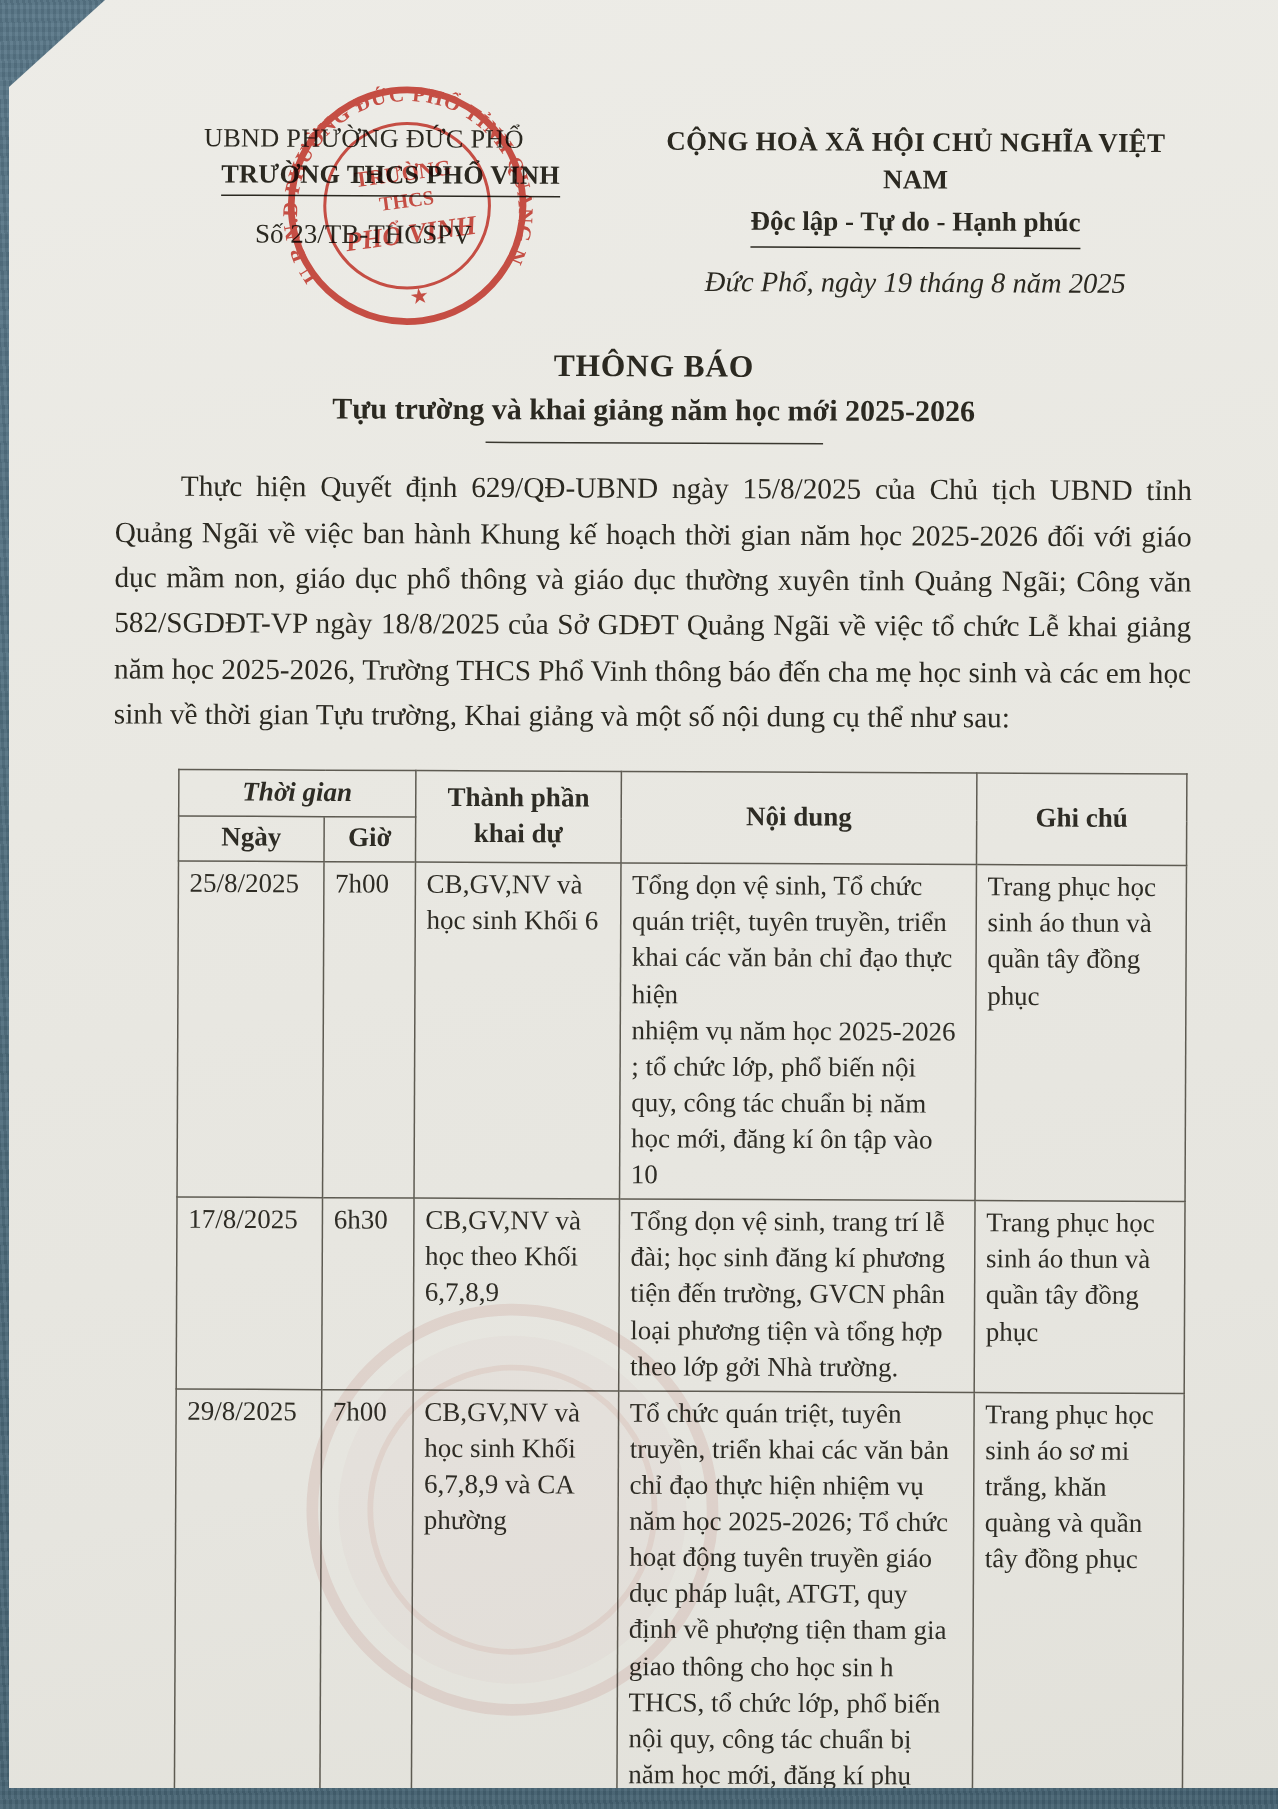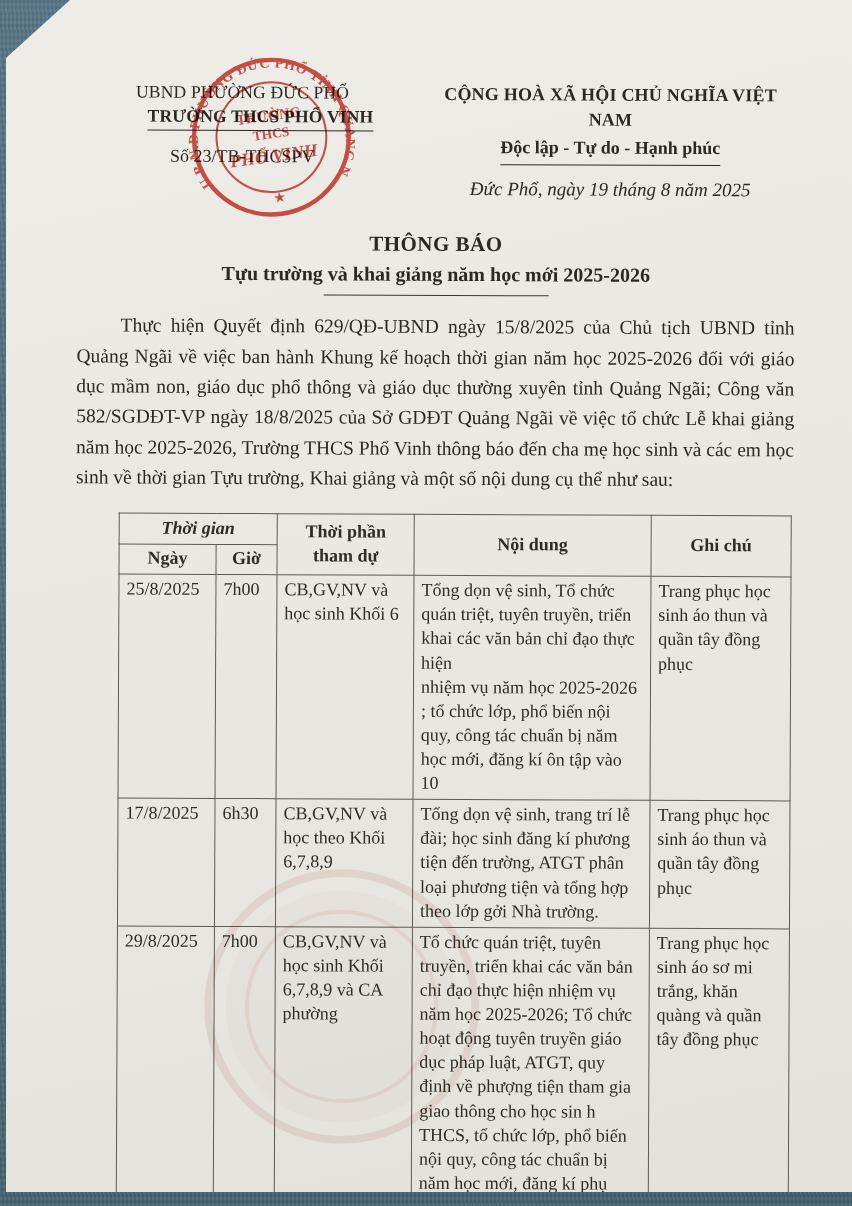--- a/index.html
+++ b/index.html
@@ -133,21 +133,21 @@
         <colgroup>
           <col class="c-date">
             <col class="c-hour">
             <col class="c-part">
             <col class="c-content">
             <col class="c-note">
         </colgroup>
         <thead>
           <tr class="head-1">
             <th class="h-time" colspan="2">Thời gian</th>
-            <th class="h-part" rowspan="2">Thời phần tham dự</th>
+            <th class="h-part" rowspan="2">Thành phần khai dự</th>
             <th class="h-content" rowspan="2">Nội dung</th>
             <th class="h-note" rowspan="2">Ghi chú</th>
           </tr>
           <tr class="head-2">
             <th class="h-sub">Ngày</th>
             <th class="h-sub">Giờ</th>
           </tr>
         </thead>
         <tbody>
           <tr class="row-0">
@@ -155,21 +155,21 @@
             <td>7h00</td>
             <td>CB,GV,NV và học sinh Khối 6</td>
             <td class="cell-content">Tổng dọn vệ sinh, Tổ chức quán triệt, tuyên truyền, triển khai các văn bản chỉ đạo thực hiện
 nhiệm vụ năm học 2025-2026 ; tổ chức lớp, phổ biến nội quy, công tác chuẩn bị năm học mới, đăng kí ôn tập vào 10</td>
             <td>Trang phục học sinh áo thun và quần tây đồng phục</td>
           </tr>
           <tr class="row-1">
             <td>17/8/2025</td>
             <td>6h30</td>
             <td>CB,GV,NV và học theo Khối 6,7,8,9</td>
-            <td class="cell-content">Tổng dọn vệ sinh, trang trí lễ đài; học sinh đăng kí phương tiện đến trường, ATGT phân loại phương tiện và tổng hợp theo lớp gởi Nhà trường.</td>
+            <td class="cell-content">Tổng dọn vệ sinh, trang trí lễ đài; học sinh đăng kí phương tiện đến trường, GVCN phân loại phương tiện và tổng hợp theo lớp gởi Nhà trường.</td>
             <td>Trang phục học sinh áo thun và quần tây đồng phục</td>
           </tr>
           <tr class="row-2">
             <td>29/8/2025</td>
             <td>7h00</td>
             <td>CB,GV,NV và học sinh Khối 6,7,8,9 và CA phường</td>
             <td class="cell-content">Tổ chức quán triệt, tuyên truyền, triển khai các văn bản chỉ đạo thực hiện nhiệm vụ năm học 2025-2026; Tổ chức hoạt động tuyên truyền giáo dục pháp luật, ATGT, quy định về phượng tiện tham gia giao thông cho học sin h THCS, tổ chức lớp, phổ biến nội quy, công tác chuẩn bị năm học mới, đăng kí phụ đạo.</td>
             <td>Trang phục học sinh áo sơ mi trắng, khăn quàng và quần tây đồng phục</td>
           </tr>
         </tbody>

